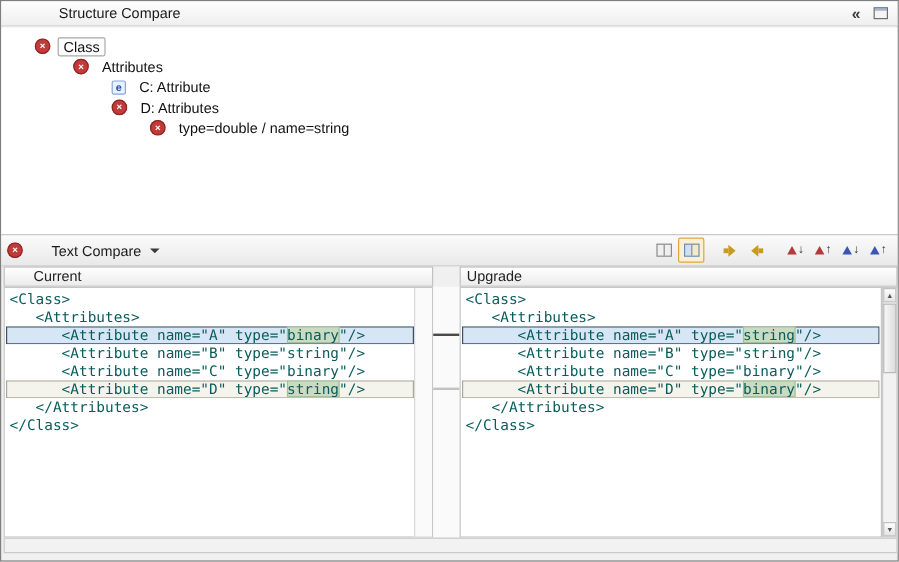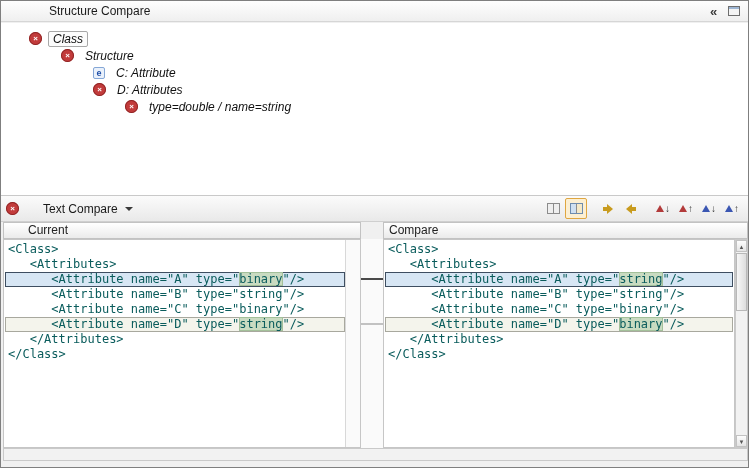--- a/index.html
+++ b/index.html
@@ -18,21 +18,21 @@
 
   
   #tree { position:absolute; left:0; top:22px; width:747px; height:172px; background:#fff; padding-top:7px; }
   .tree-row { height:17px; display:flex; align-items:center; font-size:12px; color:#111; }
   .tree-ico { flex:0 0 auto; margin-right:6px; }
   .diff-ico { width:13px; height:13px; border-radius:50%; background:#C23B3B; color:#fff;
     font-size:8px; line-height:13px; text-align:center; font-weight:bold;
     box-shadow:inset 0 0 0 1px #8E2424; display:inline-block; }
   .elem-ico { width:12px; height:12px; border:1px solid #85A7D6; background:#EAF1FB; color:#1F4FA8;
     font-weight:bold; font-size:9px; text-align:center; line-height:11px; border-radius:2px; display:inline-block; }
-  .tree-label { padding:0 4px; border:1px solid transparent; white-space:pre;font-style:italic; }
+  .tree-label { padding:0 4px; border:1px solid transparent; white-space:pre; }
   .tree-label.focused { border-color:#A8A8A8; border-radius:2px; background:#FCFCFC; }
 
   
   #text-toolbar { position:absolute; left:0; top:194px; width:747px; height:27px;
     display:flex; align-items:center; padding:0 5px;
     background:linear-gradient(#FBFBFB,#E9E9E9);
     border-top:1px solid #C9C9C9; border-bottom:1px solid #CFCFCF; }
   .tc-title { font-size:12px; color:#1A1A1A; margin-left:24px; }
   .dd { width:0; height:0; border-left:4px solid transparent; border-right:4px solid transparent;
     border-top:4px solid #3A3A3A; margin-left:7px; }
@@ -104,21 +104,21 @@
     </span>
   </div>
 
   <div id="tree">
       <div class="tree-row" style="padding-left: 28px;">
         <span class="tree-ico diff-ico">×</span>
         <span class="tree-label focused">Class</span>
       </div>
       <div class="tree-row" style="padding-left: 60px;">
         <span class="tree-ico diff-ico">×</span>
-        <span class="tree-label">Structure</span>
+        <span class="tree-label">Attributes</span>
       </div>
       <div class="tree-row" style="padding-left: 92px;">
         <span class="tree-ico elem-ico">e</span>
         <span class="tree-label">C: Attribute</span>
       </div>
       <div class="tree-row" style="padding-left: 92px;">
         <span class="tree-ico diff-ico">×</span>
         <span class="tree-label">D: Attributes</span>
       </div>
       <div class="tree-row" style="padding-left: 124px;">
@@ -174,21 +174,21 @@
         <span class="tb-btn">
           <span class="tb-ico ">
             <span class="delta blue"></span>
             <span class="navarr">↑</span>
           </span>
         </span>
       </span>
   </div>
 
   <div class="col-hdr" id="hdr-left">Current</div>
-  <div class="col-hdr" id="hdr-right">Compare</div>
+  <div class="col-hdr" id="hdr-right">Upgrade</div>
 
   <div class="pane" id="pane-left">
     <div class="code" id="code-left">
         <div class="code-line"><span>&lt;Class&gt;</span></div>
         <div class="code-line"><span>   &lt;Attributes&gt;</span></div>
         <div class="code-line selected"><span>      &lt;Attribute name="A" type="</span><span class="mark">binary</span><span>"/&gt;</span></div>
         <div class="code-line"><span>      &lt;Attribute name="B" type="string"/&gt;</span></div>
         <div class="code-line"><span>      &lt;Attribute name="C" type="binary"/&gt;</span></div>
         <div class="code-line changed"><span>      &lt;Attribute name="D" type="</span><span class="mark">string</span><span>"/&gt;</span></div>
         <div class="code-line"><span>   &lt;/Attributes&gt;</span></div>

